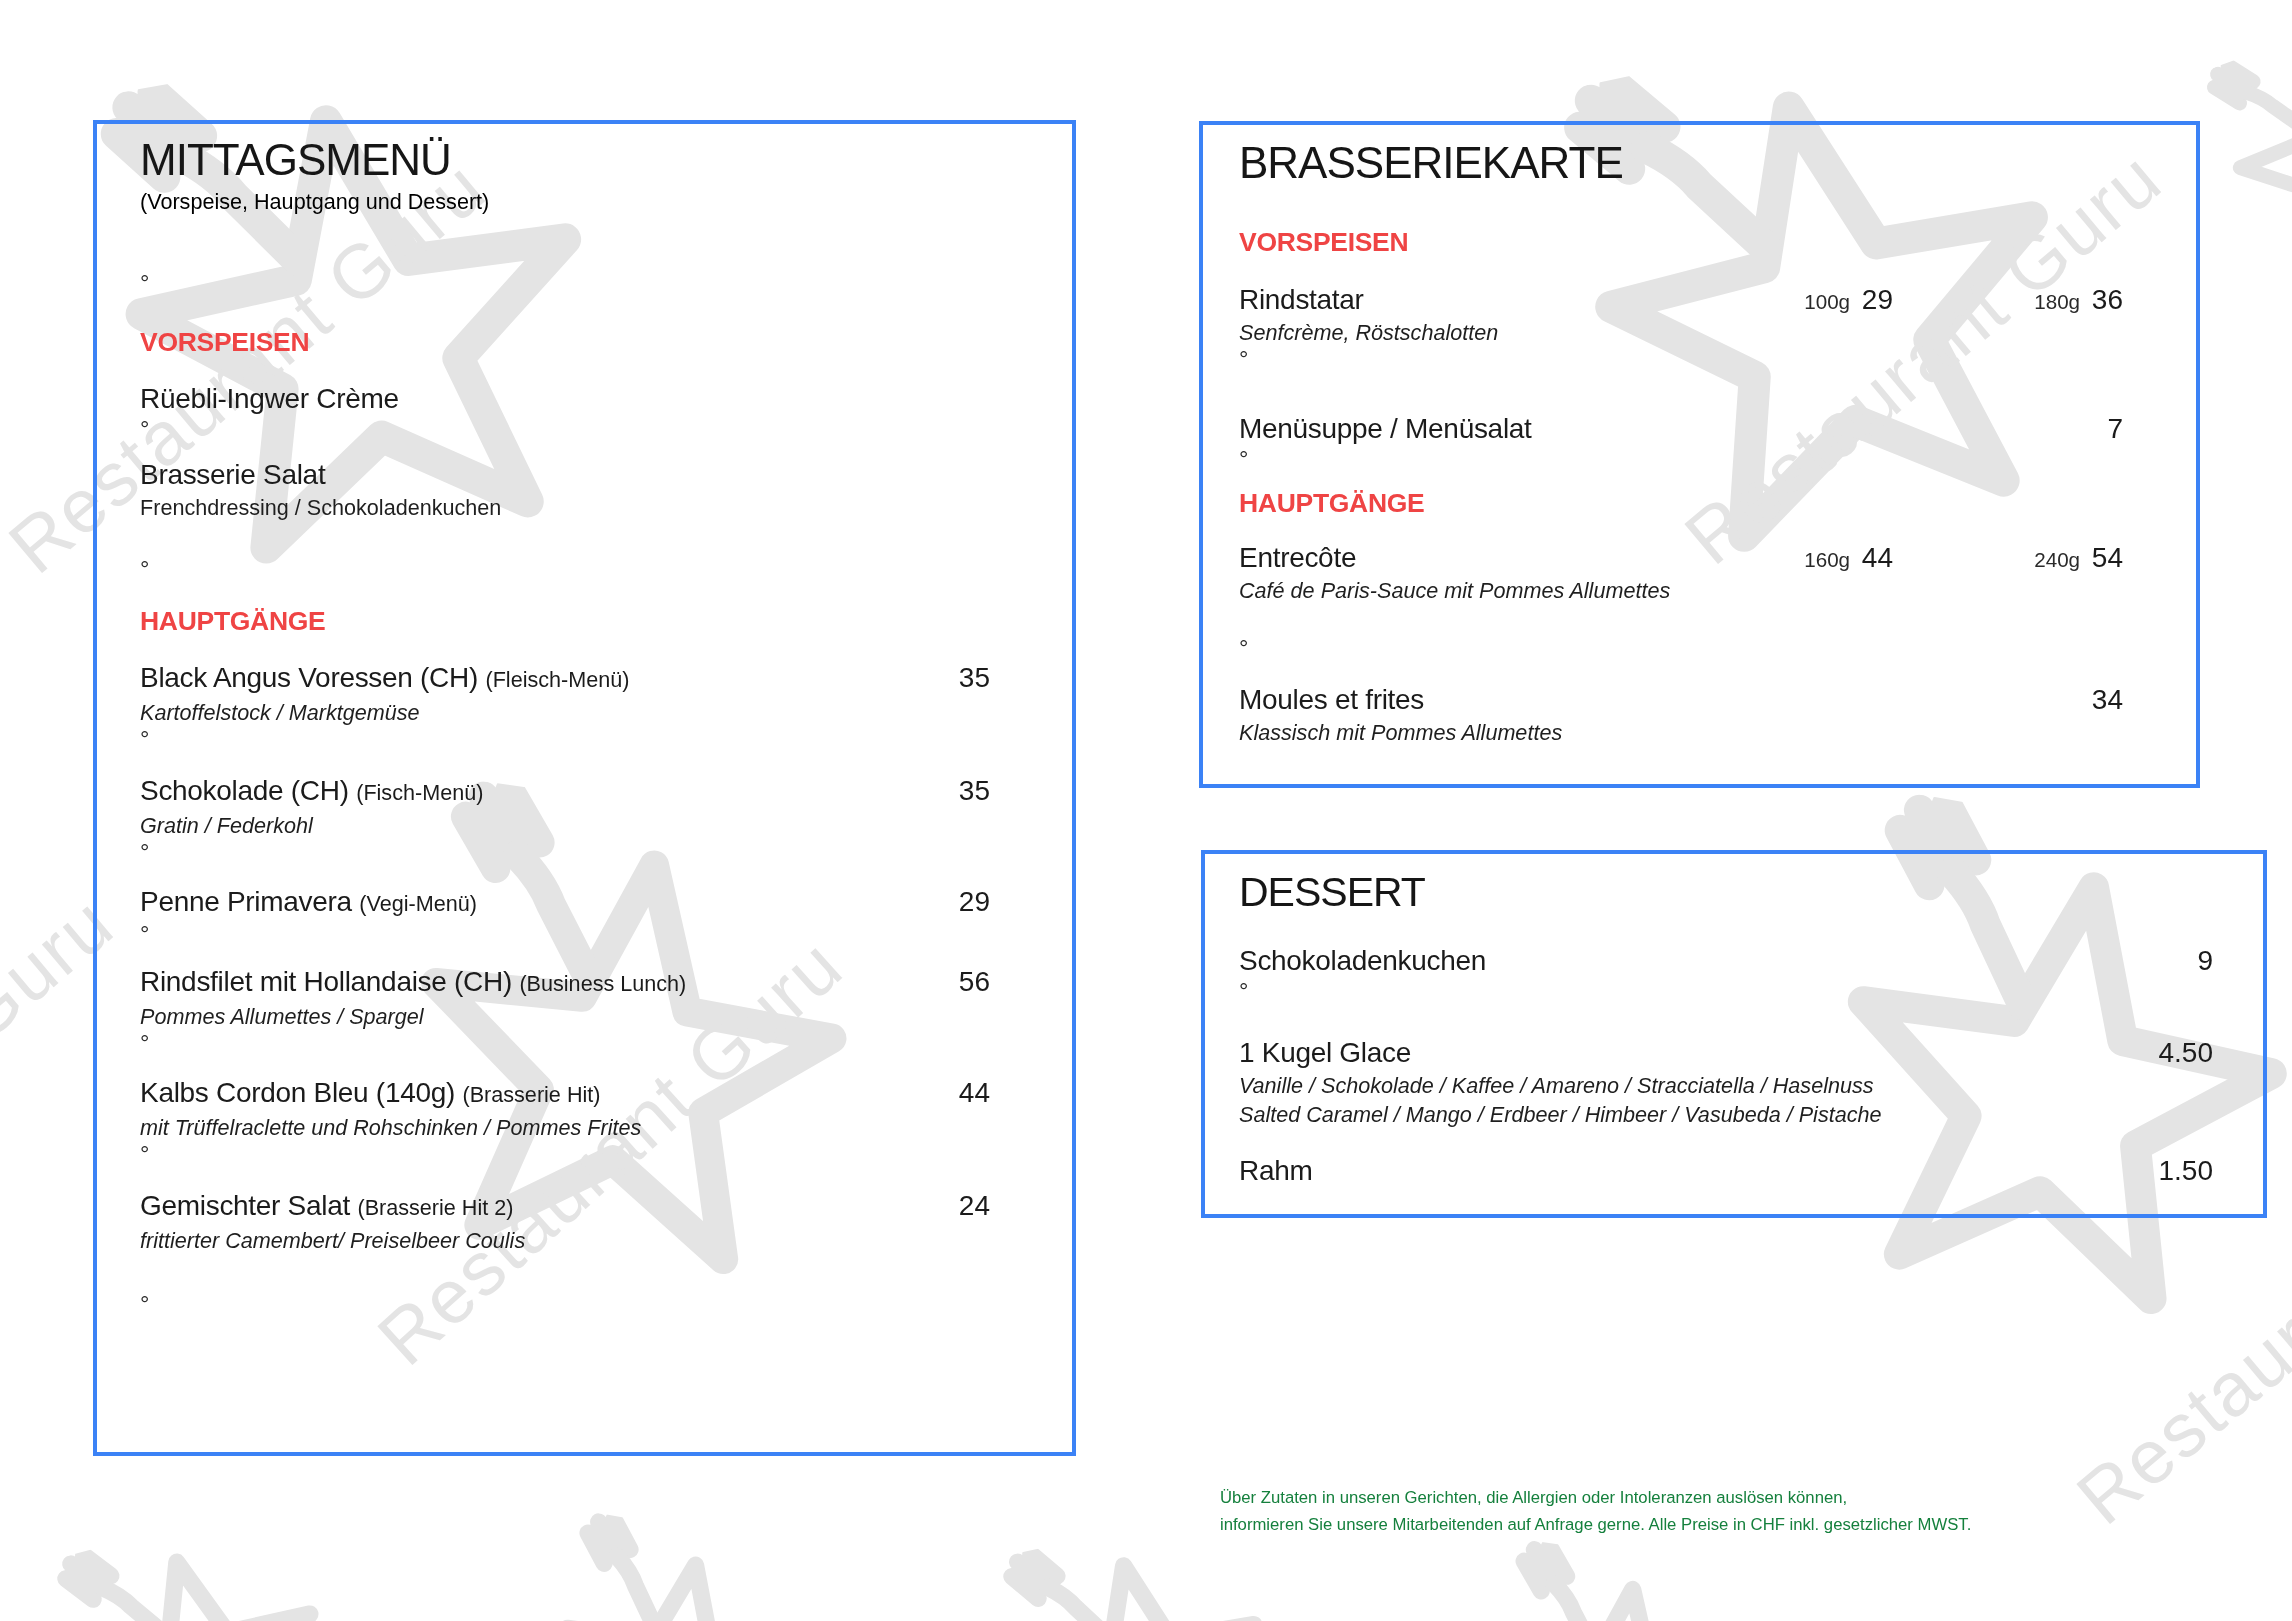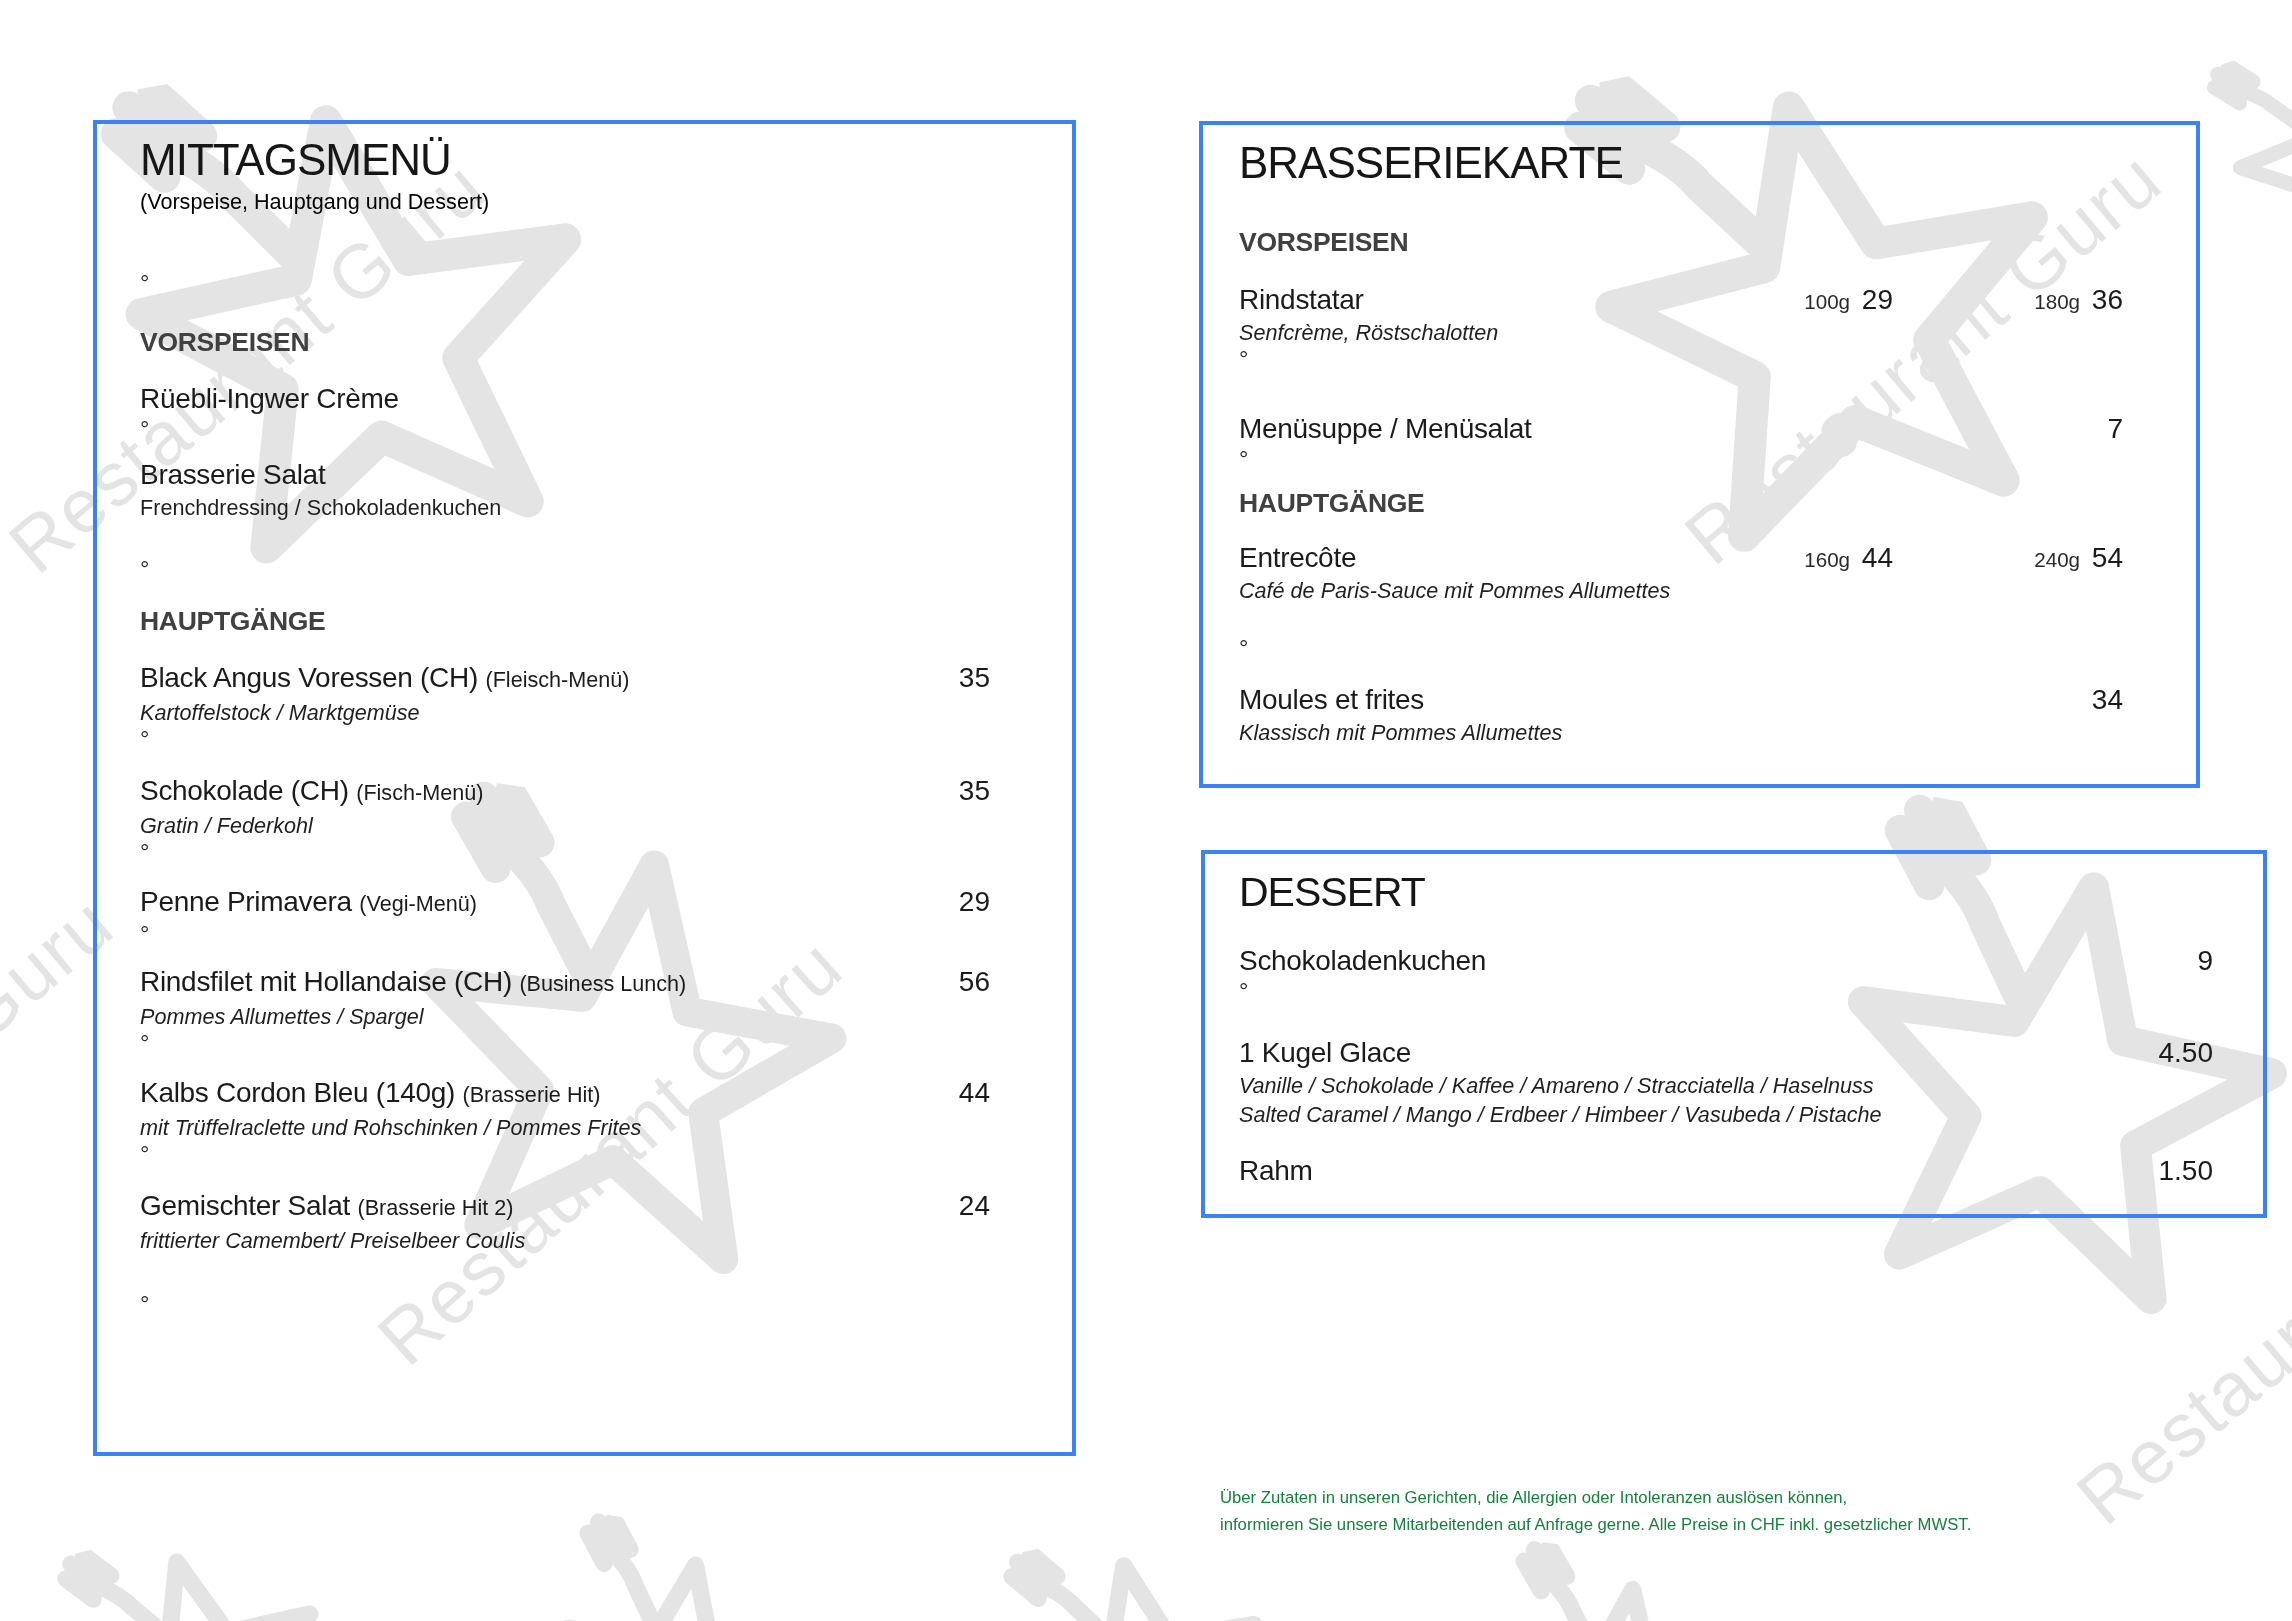--- a/index.html
+++ b/index.html
@@ -10,21 +10,21 @@
   .wm-text{font-size:76px;letter-spacing:2px;color:#e4e4e4;white-space:nowrap;transform-origin:center;}
   .wm-logo{transform-origin:center;}
   
   .menu-box{position:absolute;z-index:1;border:4px solid #3b82f6;box-sizing:border-box;background:transparent;}
   #lunch-box{left:93px;top:120px;width:983px;height:1336px;padding:7.8px 82px 0 43px;}
   #brasserie-box{left:1199px;top:121px;width:1001px;height:667px;padding:9.8px 73px 0 36px;}
   #dessert-box{left:1201px;top:850px;width:1066px;height:368px;padding:11.8px 50px 0 34px;}
   .m-title{font-size:44px;line-height:55px;font-weight:400;letter-spacing:-1px;margin:0;color:#161616;}
   .m-title.small{font-size:41px;line-height:53px;}
   .m-sub{font-size:21.6px;line-height:29px;margin:0;color:#000000;}
-  .sec-head{font-size:26.5px;line-height:35px;font-weight:700;letter-spacing:-0.3px;color:#404040;}
+  .sec-head{font-size:26.5px;line-height:35px;font-weight:700;letter-spacing:-0.3px;color:#ef4444;}
   .row{display:flex;align-items:baseline;}
   .name{flex:1;font-size:28px;line-height:37px;letter-spacing:-0.3px;color:#1b1b1b;}
   .qual{font-size:21.6px;letter-spacing:0;}
   .desc{font-size:21.6px;line-height:29px;font-style:italic;color:#1f1f1f;}
   .desc.upright{font-style:normal;}
   .sep{font-size:23.5px;line-height:25.5px;color:#2b2b2b;}
   .price{font-size:28px;text-align:right;color:#1b1b1b;}
   .price.w80{width:78px;}
   .price.w235{width:230px;}
   .price.w120{width:118px;}

